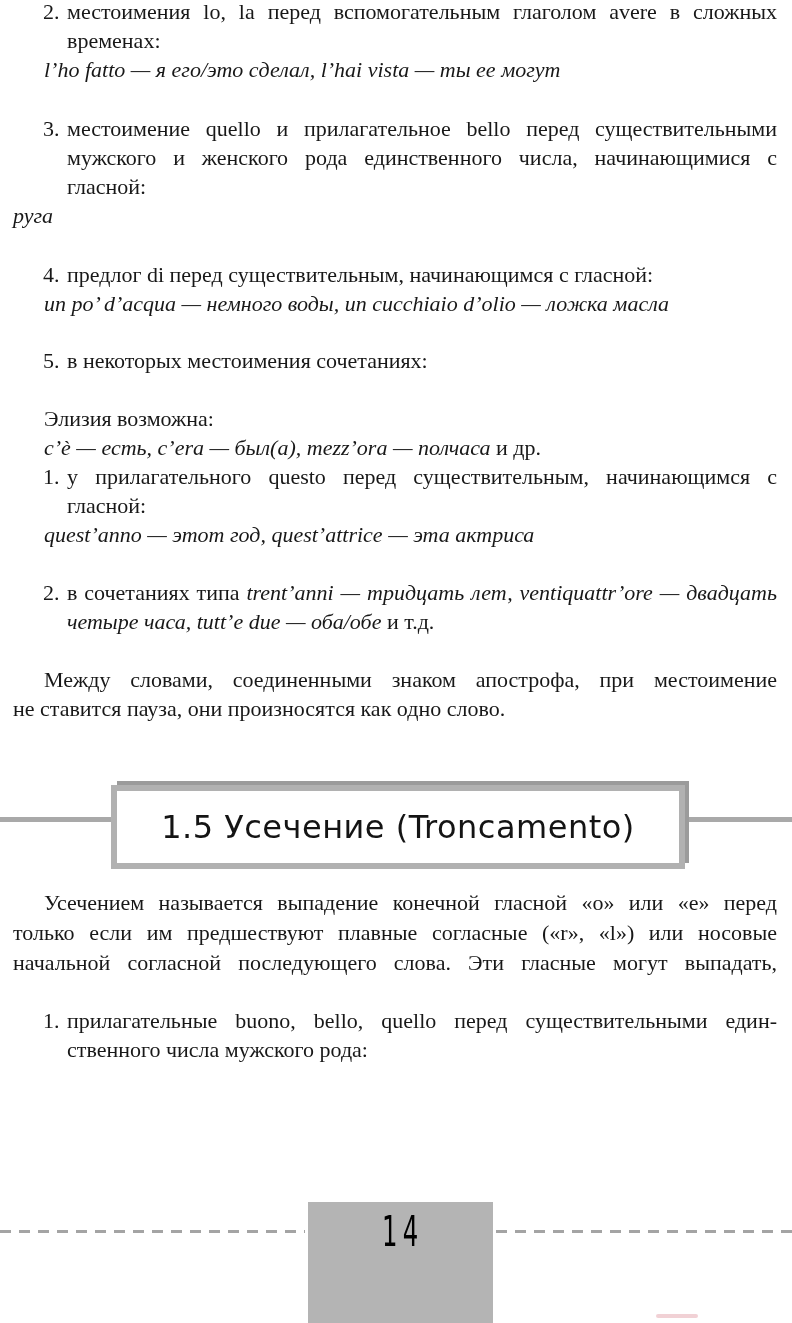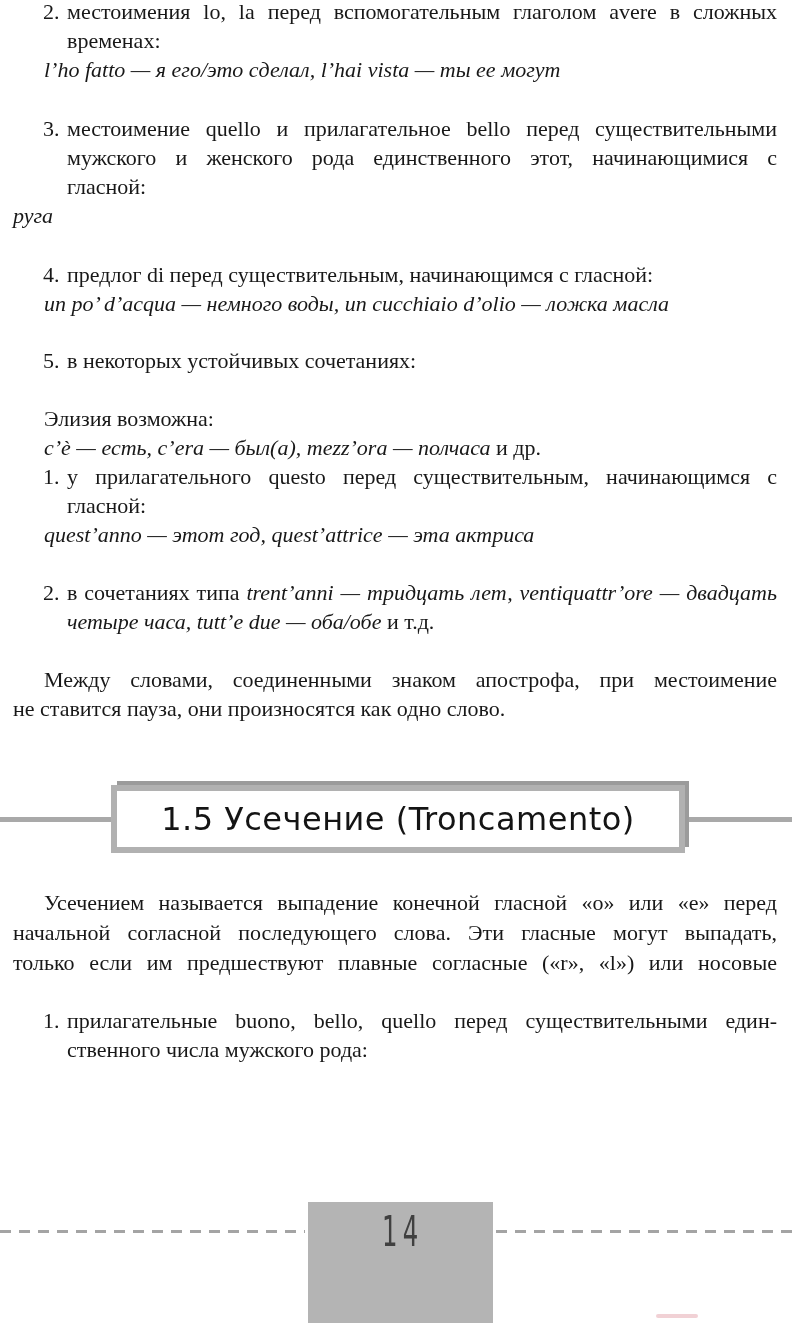--- a/index.html
+++ b/index.html
@@ -22,21 +22,21 @@
   .mt-blk2{margin-top:28px;}
   .mt-line{margin-top:29px;}
 
   
   .section-wrap{position:relative;height:68px;margin-top:62px;}
   .rule{position:absolute;top:32px;height:5px;background:#a9a9a9;}
   .rule-left{left:-13px;width:124px;}
   .rule-right{left:672px;right:-15px;}
   .section-box{
     box-sizing:border-box;
-    position:absolute;left:98px;top:0;width:574px;height:68px;
+    position:absolute;left:98px;top:0;width:574px;height:84px;
     background:#ffffff;border:6px solid #b1b1b1;
     box-shadow:5px -5px 0 -1px #9b9b9b;
     display:flex;align-items:center;justify-content:center;
   }
   .section-title{
     font-family:"DejaVu Sans","Liberation Sans",sans-serif;
     font-size:32px;color:#141414;letter-spacing:0.5px;
     white-space:nowrap;
   }
 
@@ -45,21 +45,21 @@
 
   
   .dashes{position:absolute;top:1230px;height:3px;
     background:repeating-linear-gradient(90deg,#a4a4a4 0 11px,rgba(0,0,0,0) 11px 19px);}
   .dashes-left{left:0;width:305px;}
   .dashes-right{left:496px;width:296px;}
   .page-block{position:absolute;left:308px;top:1202px;width:185px;height:121px;background:#b4b4b4;}
   .page-num{
     position:absolute;left:0;right:0;top:9px;text-align:center;
     font-family:"DejaVu Sans","Liberation Sans",sans-serif;
-    font-size:42px;line-height:1;color:#404040;
+    font-size:42px;line-height:1;color:#000000;
   }
   .page-num span{display:inline-block;transform:scaleX(0.58);letter-spacing:9px;text-indent:9px;}
   .pink-mark{position:absolute;left:656px;top:1314px;width:42px;height:4px;
     background:#efc9ce;opacity:.85;border-radius:2px;}
 </style>
 </head>
 <body>
 
 <div class="page">
   <div class="flow">
@@ -67,34 +67,34 @@
     <div class="item">
       <span class="num">2.</span>
       <div class="ln j">местоимения lo, la перед вспомогательным глаголом avere в сложных</div>
       <div class="ln">временах:</div>
     </div>
     <div class="ln ind it">l’ho fatto — я его/это сделал, l’hai vista — ты ее могут</div>
 
     <div class="item mt-blk">
       <span class="num">3.</span>
       <div class="ln j">местоимение quello и прилагательное bello перед существительными</div>
-      <div class="ln j">мужского и женского рода единственного этот, начинающимися с</div>
+      <div class="ln j">мужского и женского рода единственного числа, начинающимися с</div>
       <div class="ln">гласной:</div>
     </div>
     <div class="ln it">руга</div>
 
     <div class="item mt-blk">
       <span class="num">4.</span>
       <div class="ln">предлог di перед существительным, начинающимся с гласной:</div>
     </div>
     <div class="ln ind it">un po’ d’acqua — немного воды, un cucchiaio d’olio — ложка масла</div>
 
     <div class="item mt-blk2">
       <span class="num">5.</span>
-      <div class="ln">в некоторых устойчивых сочетаниях:</div>
+      <div class="ln">в некоторых местоимения сочетаниях:</div>
     </div>
     <div class="ln ind mt-line">Элизия возможна:</div>
 
     <div class="ln ind">
       <span class="it">c’è — есть, c’era — был(а), mezz’ora — полчаса</span><span> и др.</span>
     </div>
 
     <div class="item">
       <span class="num">1.</span>
       <div class="ln j">у прилагательного questo перед существительным, начинающимся с</div>
@@ -120,22 +120,22 @@
     <div class="section-wrap">
       <div class="rule rule-left"></div>
       <div class="rule rule-right"></div>
       <div class="section-box">
         <span class="section-title">1.5 Усечение (Troncamento)</span>
       </div>
     </div>
 
     <div class="loose" style="margin-top:35px;">
       <div class="ln ind j">Усечением называется выпадение конечной гласной «о» или «е» перед</div>
+      <div class="ln j">только если им предшествуют плавные согласные («r», «l») или носовые</div>
       <div class="ln j">начальной согласной последующего слова. Эти гласные могут выпадать,</div>
-      <div class="ln j">только если им предшествуют плавные согласные («r», «l») или носовые</div>
     </div>
 
 
     <div class="item mt-blk2">
       <span class="num">1.</span>
       <div class="ln j">прилагательные buono, bello, quello перед существительными един-</div>
       <div class="ln">ственного числа мужского рода:</div>
     </div>
 
   </div>

